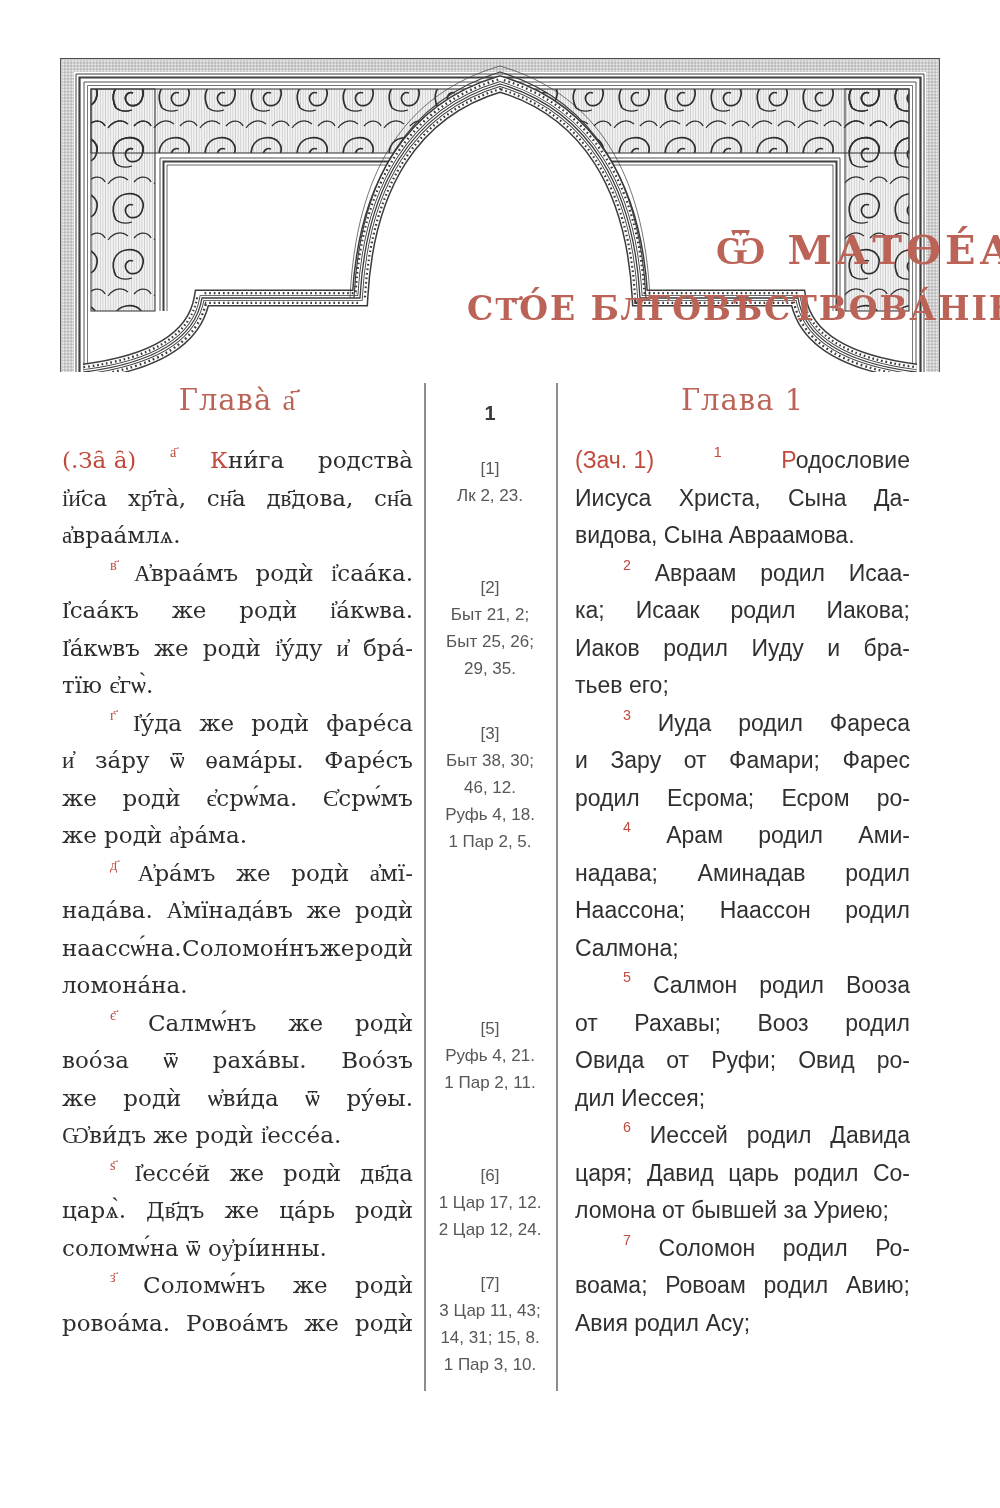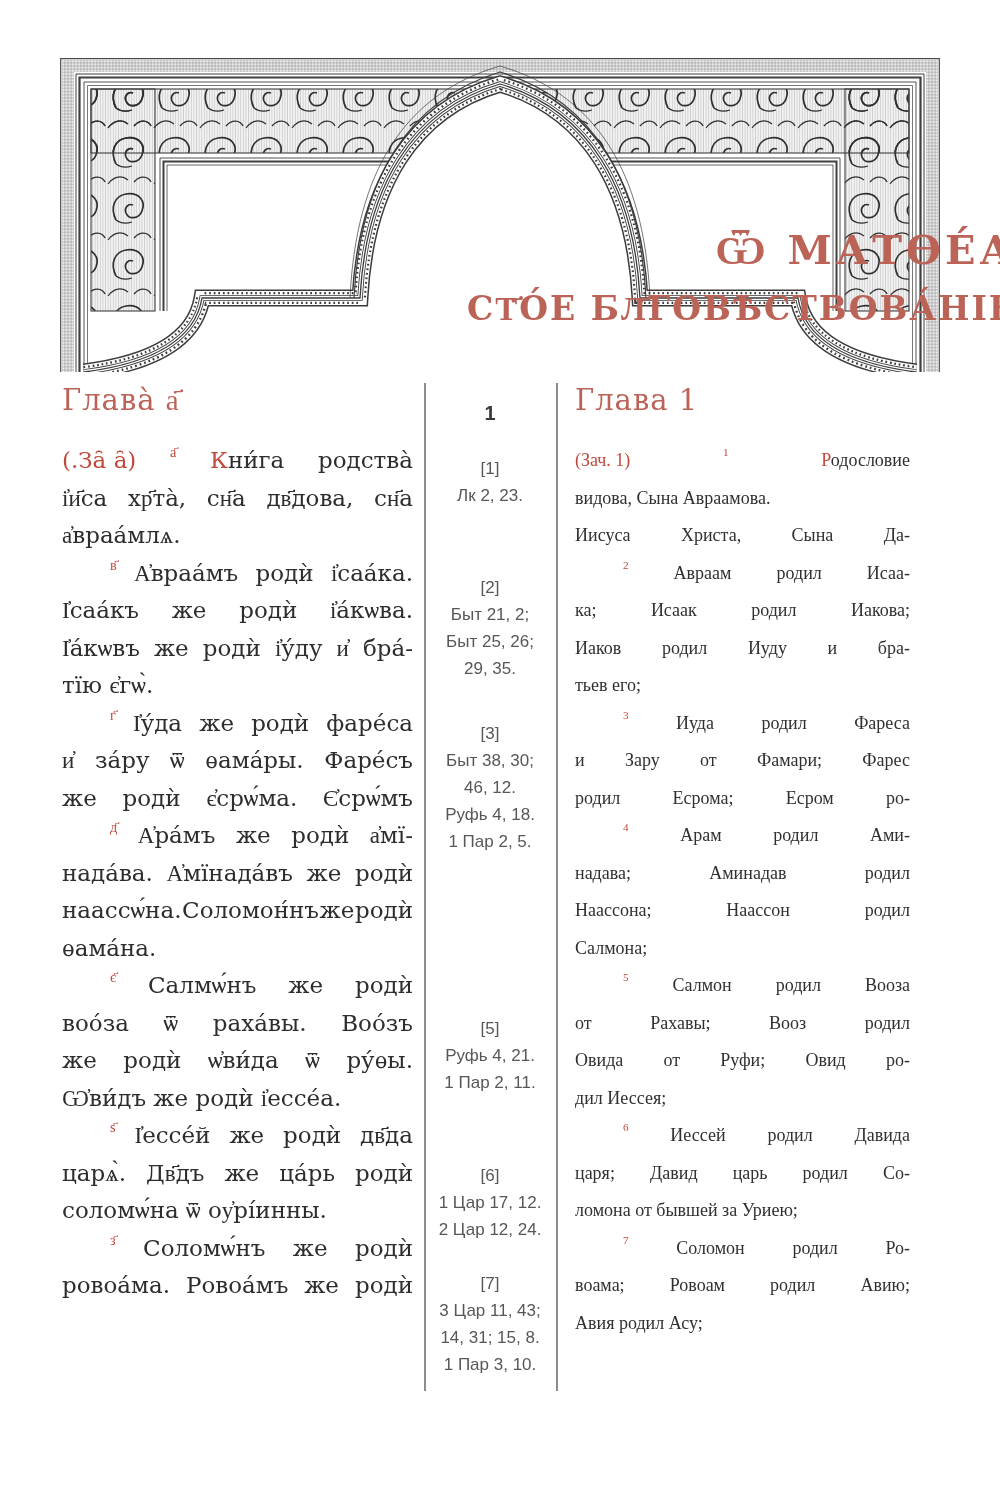--- a/index.html
+++ b/index.html
@@ -20,38 +20,38 @@
   .title{
     position:absolute;left:16px;width:1000px;text-align:right;
     font-family:"DejaVu Serif",serif;font-weight:bold;color:var(--title-red);
   }
   .title.l1{top:226px;font-size:40px;letter-spacing:4px;}
   .title.l2{top:276px;font-size:33px;letter-spacing:2px;margin-top:13px;}
   
   .col{position:absolute;top:383px;}
   .col-header{
     font-family:"DejaVu Serif",serif;font-size:29px;color:var(--title-red);
-    height:59px;letter-spacing:1px;
+    text-align:center;height:59px;letter-spacing:1px;
   }
   .col-left{left:62px;width:351px;}
   .col-right{left:575px;width:335px;}
   .divider{position:absolute;top:383px;width:1.5px;height:1008px;background:var(--line-gray);}
   .div1{left:424px;}
   .div2{left:556px;}
   
   .pagenum{
     position:absolute;left:426px;top:402px;width:128px;text-align:center;
     font-family:"Liberation Sans",sans-serif;font-weight:bold;font-size:20px;color:#3a3a3a;
   }
   .refs-layer{position:absolute;left:426px;top:0;width:128px;height:1508px;}
   .ref-block{position:absolute;left:0;right:0;text-align:center;
     font-family:"Liberation Sans",sans-serif;font-size:17px;line-height:27px;color:var(--ref-gray);}
   
   .cs{font-family:"DejaVu Serif",serif;font-size:23px;color:var(--ink);}
-  .ru{font-family:Liberation Serif, serif;font-size:18px;color:#303030;}
+  .ru{font-family:Liberation Sans, sans-serif;font-size:23px;color:#303030;}
   .vline{line-height:37.5px;}
   .vline.just{display:flex;justify-content:space-between;text-align:center;}
   .vline.first.noz{padding-left:48px;}
   .vnum{position:relative;top:-8px;font-size:0.62em;color:var(--red);}
   .zachalo{color:var(--red);}
   .red-init{color:var(--red);}
 </style>
 </head>
 <body>
 
@@ -214,20 +214,21 @@
             <span class="word">ѿ</span>
             <span class="word">ѳама́ры.</span>
             <span class="word">Фаре́съ</span>
           </div>
           <div class="vline just">
             <span class="word">же</span>
             <span class="word">родѝ</span>
             <span class="word">є҆срѡ́ма.</span>
             <span class="word">Є҆срѡ́мъ</span>
           </div>
+          <div class="vline"><span class="word">же</span> <span class="word">родѝ</span> <span class="word">а҆ра́ма.</span></div>
         </div>
         <div class="verse">
           <div class="vline just first noz">
             <span class="vnum">д҃</span>
             <span class="word">А҆ра́мъ</span>
             <span class="word">же</span>
             <span class="word">родѝ</span>
             <span class="word">а҆мї-</span>
           </div>
           <div class="vline just">
@@ -235,21 +236,21 @@
             <span class="word">А҆мїнада́въ</span>
             <span class="word">же</span>
             <span class="word">родѝ</span>
           </div>
           <div class="vline just">
             <span class="word">наассѡ́на.</span>
             <span class="word">Соломон́нъ</span>
             <span class="word">же</span>
             <span class="word">родѝ</span>
           </div>
-          <div class="vline"><span class="word">ѳама́на.</span></div>
+          <div class="vline"><span class="word">ломона́на.</span></div>
         </div>
         <div class="verse">
           <div class="vline just first noz">
             <span class="vnum">є҃</span>
             <span class="word">Салмѡ́нъ</span>
             <span class="word">же</span>
             <span class="word">родѝ</span>
           </div>
           <div class="vline just">
             <span class="word">воо́за</span>
@@ -302,27 +303,27 @@
 
   <div class="col col-right">
     <div class="col-header">Глава 1</div>
     <div class="ru" id="ru-verses">
         <div class="verse">
           <div class="vline just first">
             <span class="zachalo">(Зач. 1)</span>
             <span class="vnum">1</span>
             <span class="word"><span class="red-init">Р</span>одословие</span>
           </div>
-          <div class="vline"><span class="word">видова,</span> <span class="word">Сына</span> <span class="word">Авраамова.</span></div>
           <div class="vline just">
             <span class="word">Иисуса</span>
             <span class="word">Христа,</span>
             <span class="word">Сына</span>
             <span class="word">Да-</span>
           </div>
+          <div class="vline"><span class="word">видова,</span> <span class="word">Сына</span> <span class="word">Авраамова.</span></div>
         </div>
         <div class="verse">
           <div class="vline just first noz">
             <span class="vnum">2</span>
             <span class="word">Авраам</span>
             <span class="word">родил</span>
             <span class="word">Исаа-</span>
           </div>
           <div class="vline just">
             <span class="word">ка;</span>

